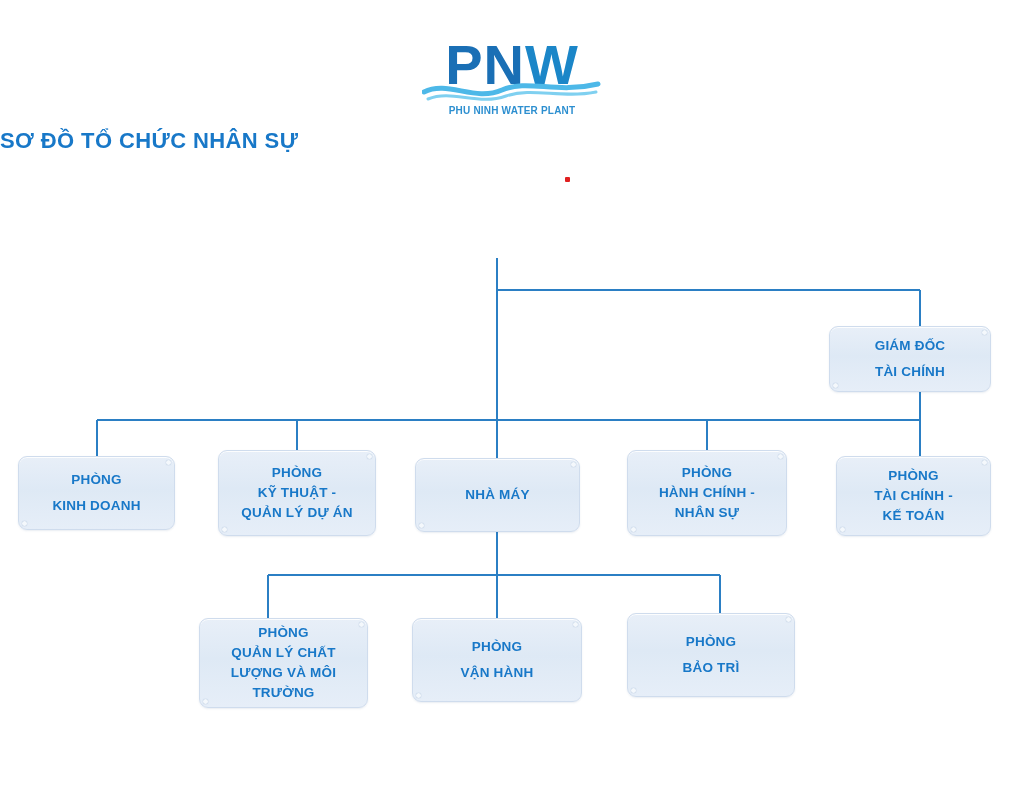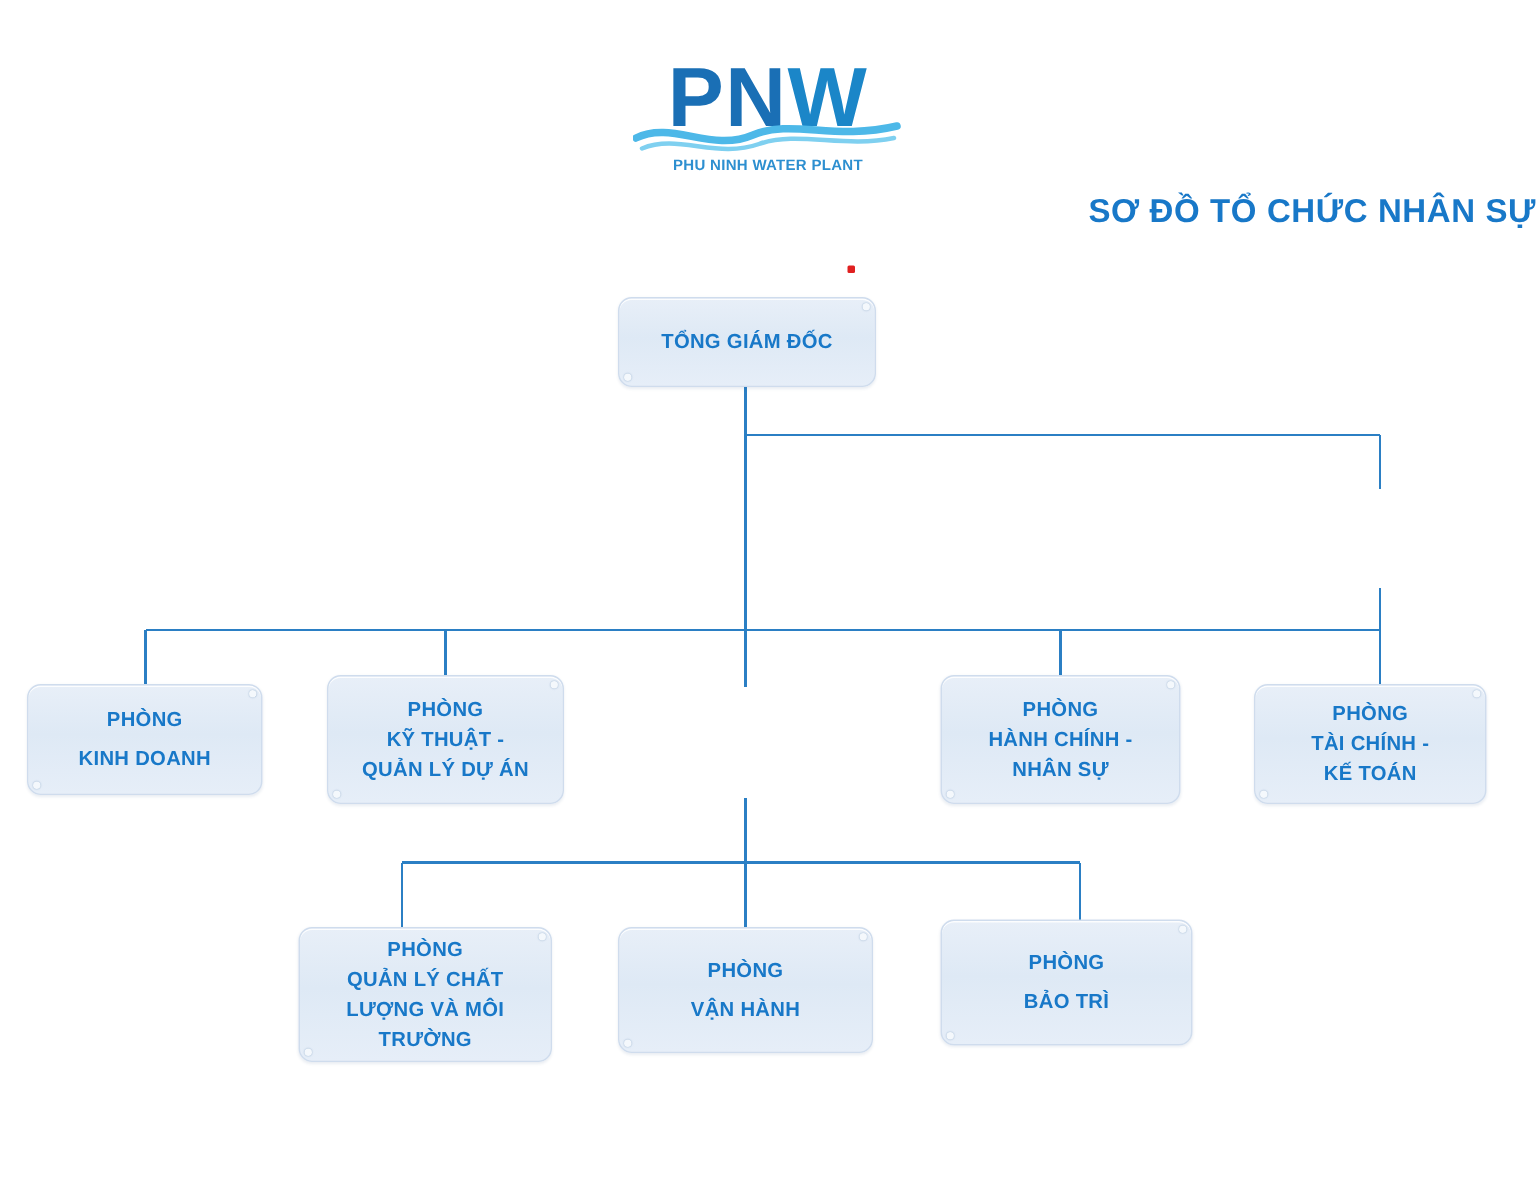--- a/index.html
+++ b/index.html
@@ -61,21 +61,21 @@
     letter-spacing: 0.2px;
     color: #2d8fd0;
   }
 
   
   .chart-title {
     position: absolute;
     left: 0;
     top: 128px;
     width: 1024px;
-    text-align: right;
+    text-align: left;
     font-family: "Liberation Sans", sans-serif;
     font-weight: bold;
     font-size: 22px;
     letter-spacing: 0.4px;
     color: #1878c8;
   }
 
   
   .red-dot {
     position: absolute;
@@ -173,42 +173,48 @@
       <line x1="497" y1="420" x2="497" y2="458"></line>
       <line x1="707" y1="420" x2="707" y2="450"></line>
 
       <line x1="497" y1="532" x2="497" y2="618"></line>
       <line x1="268" y1="575" x2="720" y2="575"></line>
       <line x1="268" y1="575" x2="268" y2="618"></line>
       <line x1="720" y1="575" x2="720" y2="613"></line>
     </g>
   </svg>
 
-  <div class="node" style="left:412px; top:198px; width:172px; height:60px;">
-    <span class="handle tr"></span>
-    <span class="handle bl"></span>
-    <span class="node-label">TỔNG GIÁM ĐỐC</span>
-  </div>
-
+
+  <div class="node" style="left:829px; top:326px; width:162px; height:66px;">
+    <span class="handle tr"></span>
+    <span class="handle bl"></span>
+    <span class="node-label spaced">GIÁM ĐỐC
+TÀI CHÍNH</span>
+  </div>
 
   <div class="node" style="left:18px; top:456px; width:157px; height:74px;">
     <span class="handle tr"></span>
     <span class="handle bl"></span>
     <span class="node-label spaced">PHÒNG
 KINH DOANH</span>
   </div>
 
   <div class="node" style="left:218px; top:450px; width:158px; height:86px;">
     <span class="handle tr"></span>
     <span class="handle bl"></span>
     <span class="node-label">PHÒNG
 KỸ THUẬT -
 QUẢN LÝ DỰ ÁN</span>
   </div>
 
+  <div class="node" style="left:415px; top:458px; width:165px; height:74px;">
+    <span class="handle tr"></span>
+    <span class="handle bl"></span>
+    <span class="node-label">NHÀ MÁY</span>
+  </div>
 
   <div class="node" style="left:627px; top:450px; width:160px; height:86px;">
     <span class="handle tr"></span>
     <span class="handle bl"></span>
     <span class="node-label">PHÒNG
 HÀNH CHÍNH -
 NHÂN SỰ</span>
   </div>
 
   <div class="node" style="left:836px; top:456px; width:155px; height:80px;">

